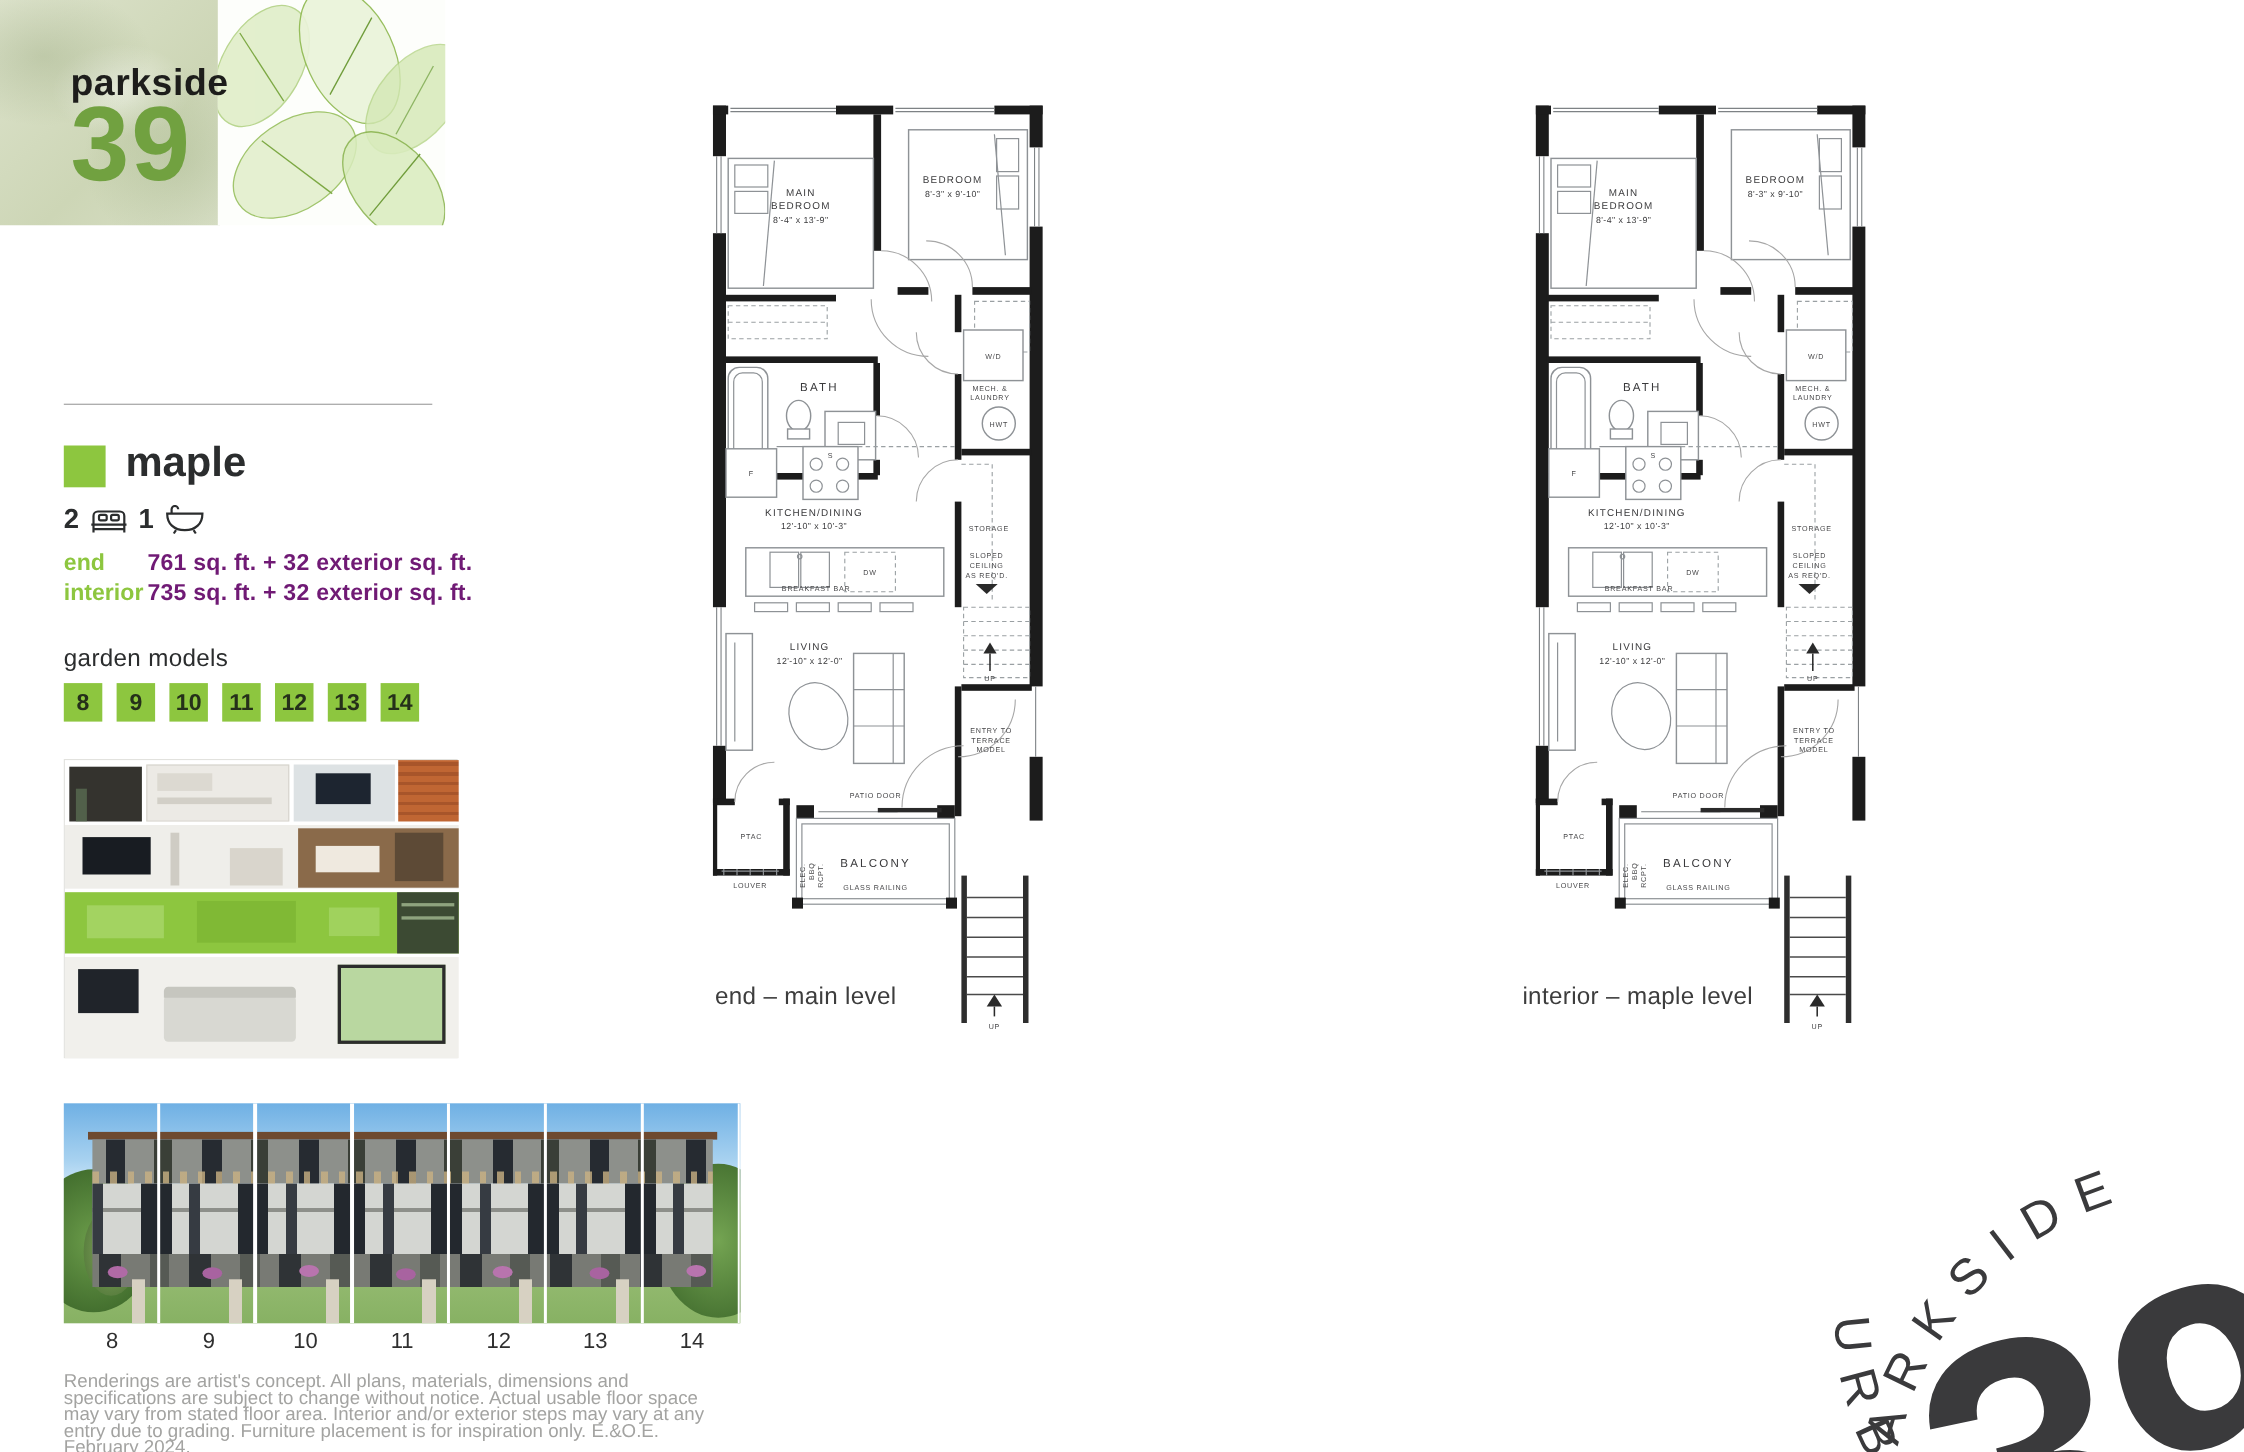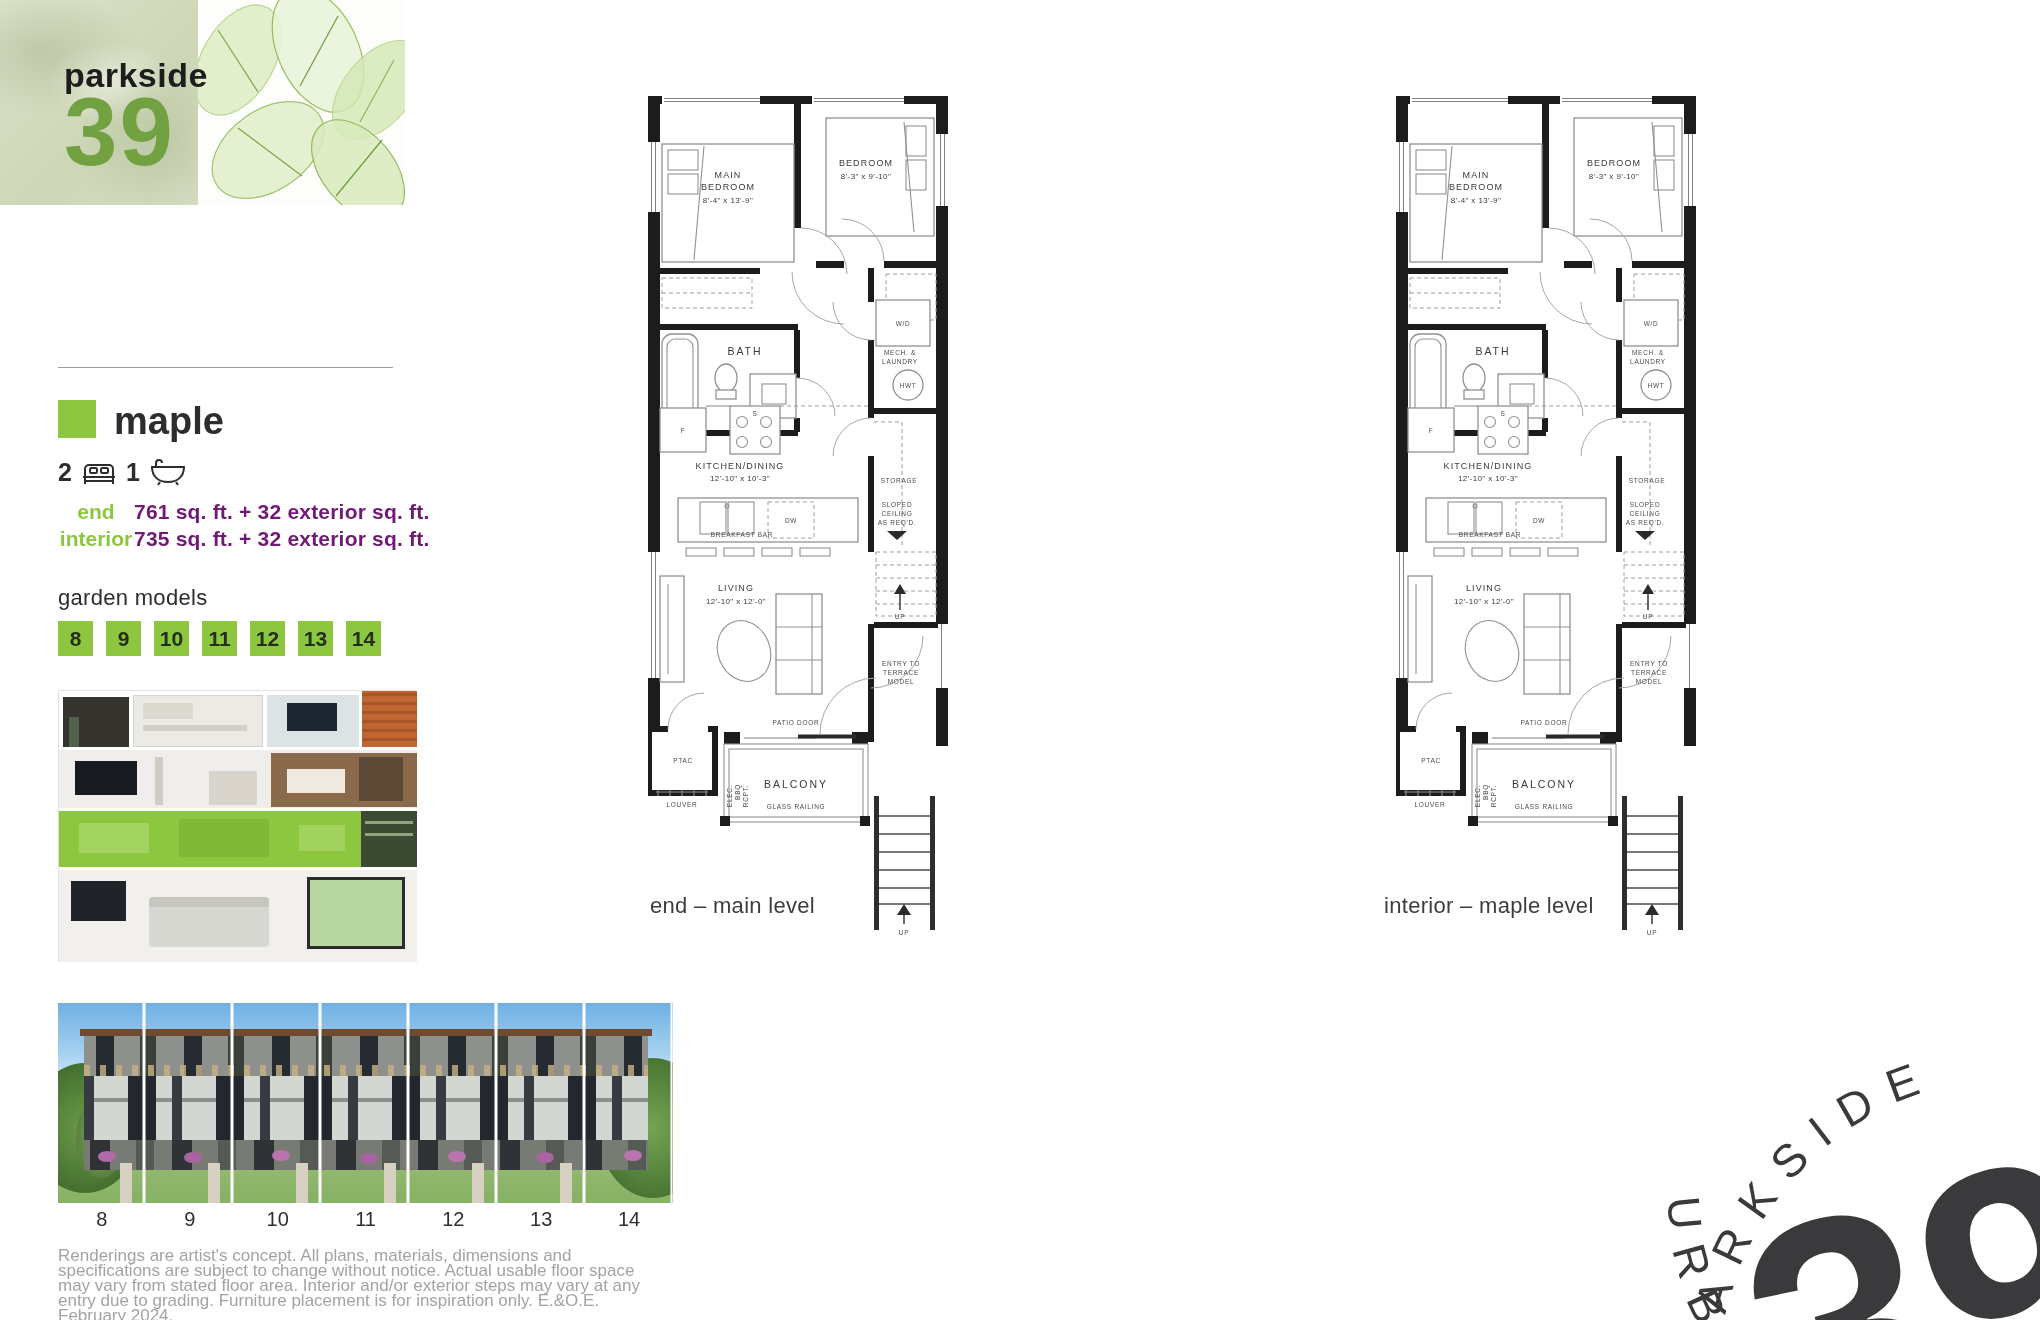--- a/index.html
+++ b/index.html
@@ -16,27 +16,27 @@
       radial-gradient(90px 60px at 55% 40%,rgba(255,255,255,.5),transparent 70%),
       linear-gradient(135deg,#dde3cc,#cdd6b6 60%,#d8dfc6);}
   .logo-leaves{position:absolute;left:198px;top:0;width:207px;height:205px;background:#fdfefb;}
   .logo-text{position:absolute;left:64px;top:58px;line-height:1;}
   .logo-name{font-weight:bold;font-size:34px;letter-spacing:.5px;color:#1d1d1b;}
   .logo-num{font-weight:bold;font-size:96px;margin-top:-8px;letter-spacing:2px;}
 
   
   .collection-title{left:58px;top:248px;font-size:44px;line-height:48px;font-weight:bold;color:#2b2d2e;}
   .rule{left:58px;top:367px;width:335px;height:0;border-top:1.5px solid #9b9b9b;}
-  .model-row{left:58px;top:400px;display:flex;align-items:flex-start;gap:18px;}
+  .model-row{left:58px;top:400px;display:flex;align-items:flex-end;gap:18px;}
   .model-swatch{width:38px;height:38px;}
   .model-name{font-size:38px;font-weight:bold;color:#2b2d2e;}
   .bb-row{left:58px;top:458px;display:flex;align-items:center;gap:10px;font-size:25px;font-weight:bold;}
   .bb-row svg{display:block;}
   .spec{left:58px;top:498px;font-size:21px;line-height:27px;}
-  .spec-line{display:flex;text-align:center;}
+  .spec-line{display:flex;}
   .spec-label{width:76px;font-weight:bold;}
   .spec-val{color:#701a75;font-weight:bold;letter-spacing:.2px;}
   .garden-label{left:58px;top:585px;font-size:22px;color:#2b2d2e;letter-spacing:.3px;}
   .garden-row{left:58px;top:621px;display:flex;gap:13px;}
   .garden-sq{width:35px;height:35px;display:flex;align-items:center;justify-content:center;
              font-size:21px;font-weight:bold;color:#25301a;}
 
   
   .section-img{left:58px;top:690px;width:358px;height:272px;background:#fff;border:1px solid #e2e2de;box-sizing:border-box;}
   .section-img .cell{position:absolute;}

